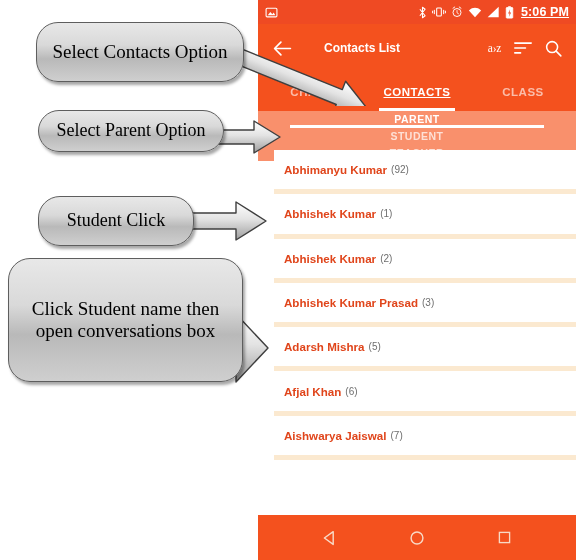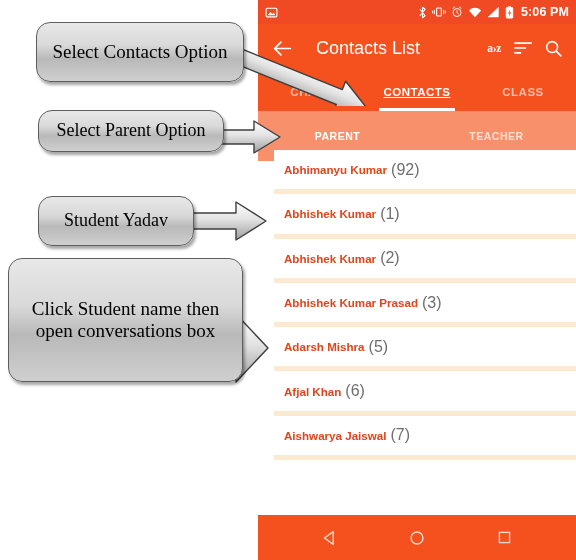--- a/index.html
+++ b/index.html
@@ -47,52 +47,52 @@
     gap: 5px;
   }
   .sb-ico { display:block; }
   #clock {
     color: #ffffff;
     font-size: 12.5px;
     font-weight: bold;
     letter-spacing: 0.1px;
     margin-left: 2px;
     white-space: nowrap;
+    text-decoration: underline;
   }
 
   
   #appbar {
     position: absolute;
     left: 0; top: 24px;
     width: 318px; height: 48px;
     background: #f4511e;
     display: flex;
     align-items: center;
   }
   #back-arrow {
     width: 36px;
     display: flex;
     justify-content: center;
     align-items: center;
     margin-left: 6px;
   }
   #appbar-title {
     color: #ffffff;
-    font-size: 18px;
-    font-weight: normal;
-    margin-left: 16px;
+    font-size: 12px;
+    font-weight: bold;
+    margin-left: 24px;
     white-space: nowrap;
   }
   #appbar-actions {
     margin-left: auto;
     display: flex;
     align-items: center;
     gap: 13px;
     margin-right: 14px;
-    font-weight: bold;
   }
   #az-icon {
     color: #ffffff;
     font-size: 11.5px;
     letter-spacing: -0.3px;
     white-space: nowrap;
     font-family: "Liberation Serif", serif;
   }
 
   
@@ -125,20 +125,21 @@
     background: #ffffff;
   }
 
   
   #subtabs {
     position: absolute;
     left: 0; top: 111px;
     width: 318px; height: 50px;
     background: #f9906c;
     display: flex;
+    flex-direction: column;
   }
   .subtab {
     flex: 1;
     display: flex;
     align-items: center;
     justify-content: center;
     position: relative;
     color: rgba(255,255,255,0.72);
     font-size: 10.5px;
     font-weight: bold;
@@ -174,21 +175,21 @@
     background: #ffffff;
   }
   .c-name {
     color: #e0451b;
     font-size: 11.6px;
     font-weight: bold;
     white-space: nowrap;
   }
   .c-count {
     color: #6e6e6e;
-    font-size: 16px;
+    font-size: 10px;
     margin-left: 4px;
     white-space: nowrap;
   }
 
   
   #navbar {
     position: absolute;
     left: 0; bottom: 0;
     width: 318px; height: 45px;
     background: #f4511e;
@@ -203,21 +204,21 @@
   #annotations {
     position: absolute;
     left: 0; top: 0;
     width: 576px; height: 560px;
     pointer-events: none;
   }
   .callout {
     position: absolute;
     box-sizing: border-box;
     border: 1.5px solid #5e5e5e;
-    border-radius: 14px;
+    border-radius: 22px;
     background: linear-gradient(to bottom, #e8e8e8 0%, #d9d9d9 38%, #b9b9b9 62%, #cfcfcf 100%);
     box-shadow: 2px 3px 3px rgba(0,0,0,0.35);
     display: flex;
     align-items: center;
     justify-content: center;
     text-align: center;
     color: #000000;
     font-family: "Liberation Serif", serif;
     line-height: 1.18;
     padding: 4px 4px;
@@ -289,20 +290,21 @@
   </div>
 
   <div id="tabs">
     <div class="tab">CHATS</div>
     <div class="tab active">CONTACTS</div>
     <div class="tab">CLASS</div>
   </div>
 
   <div id="subtabs">
     <div class="subtab active">PARENT</div>
+    <div class="subtab">STUDENT</div>
     <div class="subtab">TEACHER</div>
   </div>
 
   <div id="contact-list">
     <div class="contact-row">
       <span class="c-name">Abhimanyu Kumar</span>
       <span class="c-count">(92)</span>
     </div>
     <div class="contact-row">
       <span class="c-name">Abhishek Kumar</span>
@@ -386,15 +388,15 @@
         <stop offset="0%" stop-color="#ffffff"></stop>
         <stop offset="45%" stop-color="#e3e3e3"></stop>
         <stop offset="100%" stop-color="#9d9d9d"></stop>
       </linearGradient>
     </defs>
     <path d="M1 20 H40 V2 L72 36 L40 70 V52 H1 Z" fill="url(#gradD)" stroke="#3f3f3f" stroke-width="1.4" stroke-linejoin="round"></path>
   </svg>
 
   <div class="callout" id="callout-contacts">Select Contacts Option</div>
   <div class="callout" id="callout-parent">Select Parent Option</div>
-  <div class="callout" id="callout-student">Student Yadav</div>
+  <div class="callout" id="callout-student">Student Click</div>
   <div class="callout" id="callout-click">Click Student name then open conversations box</div>
 </div>
 
 </body></html>

